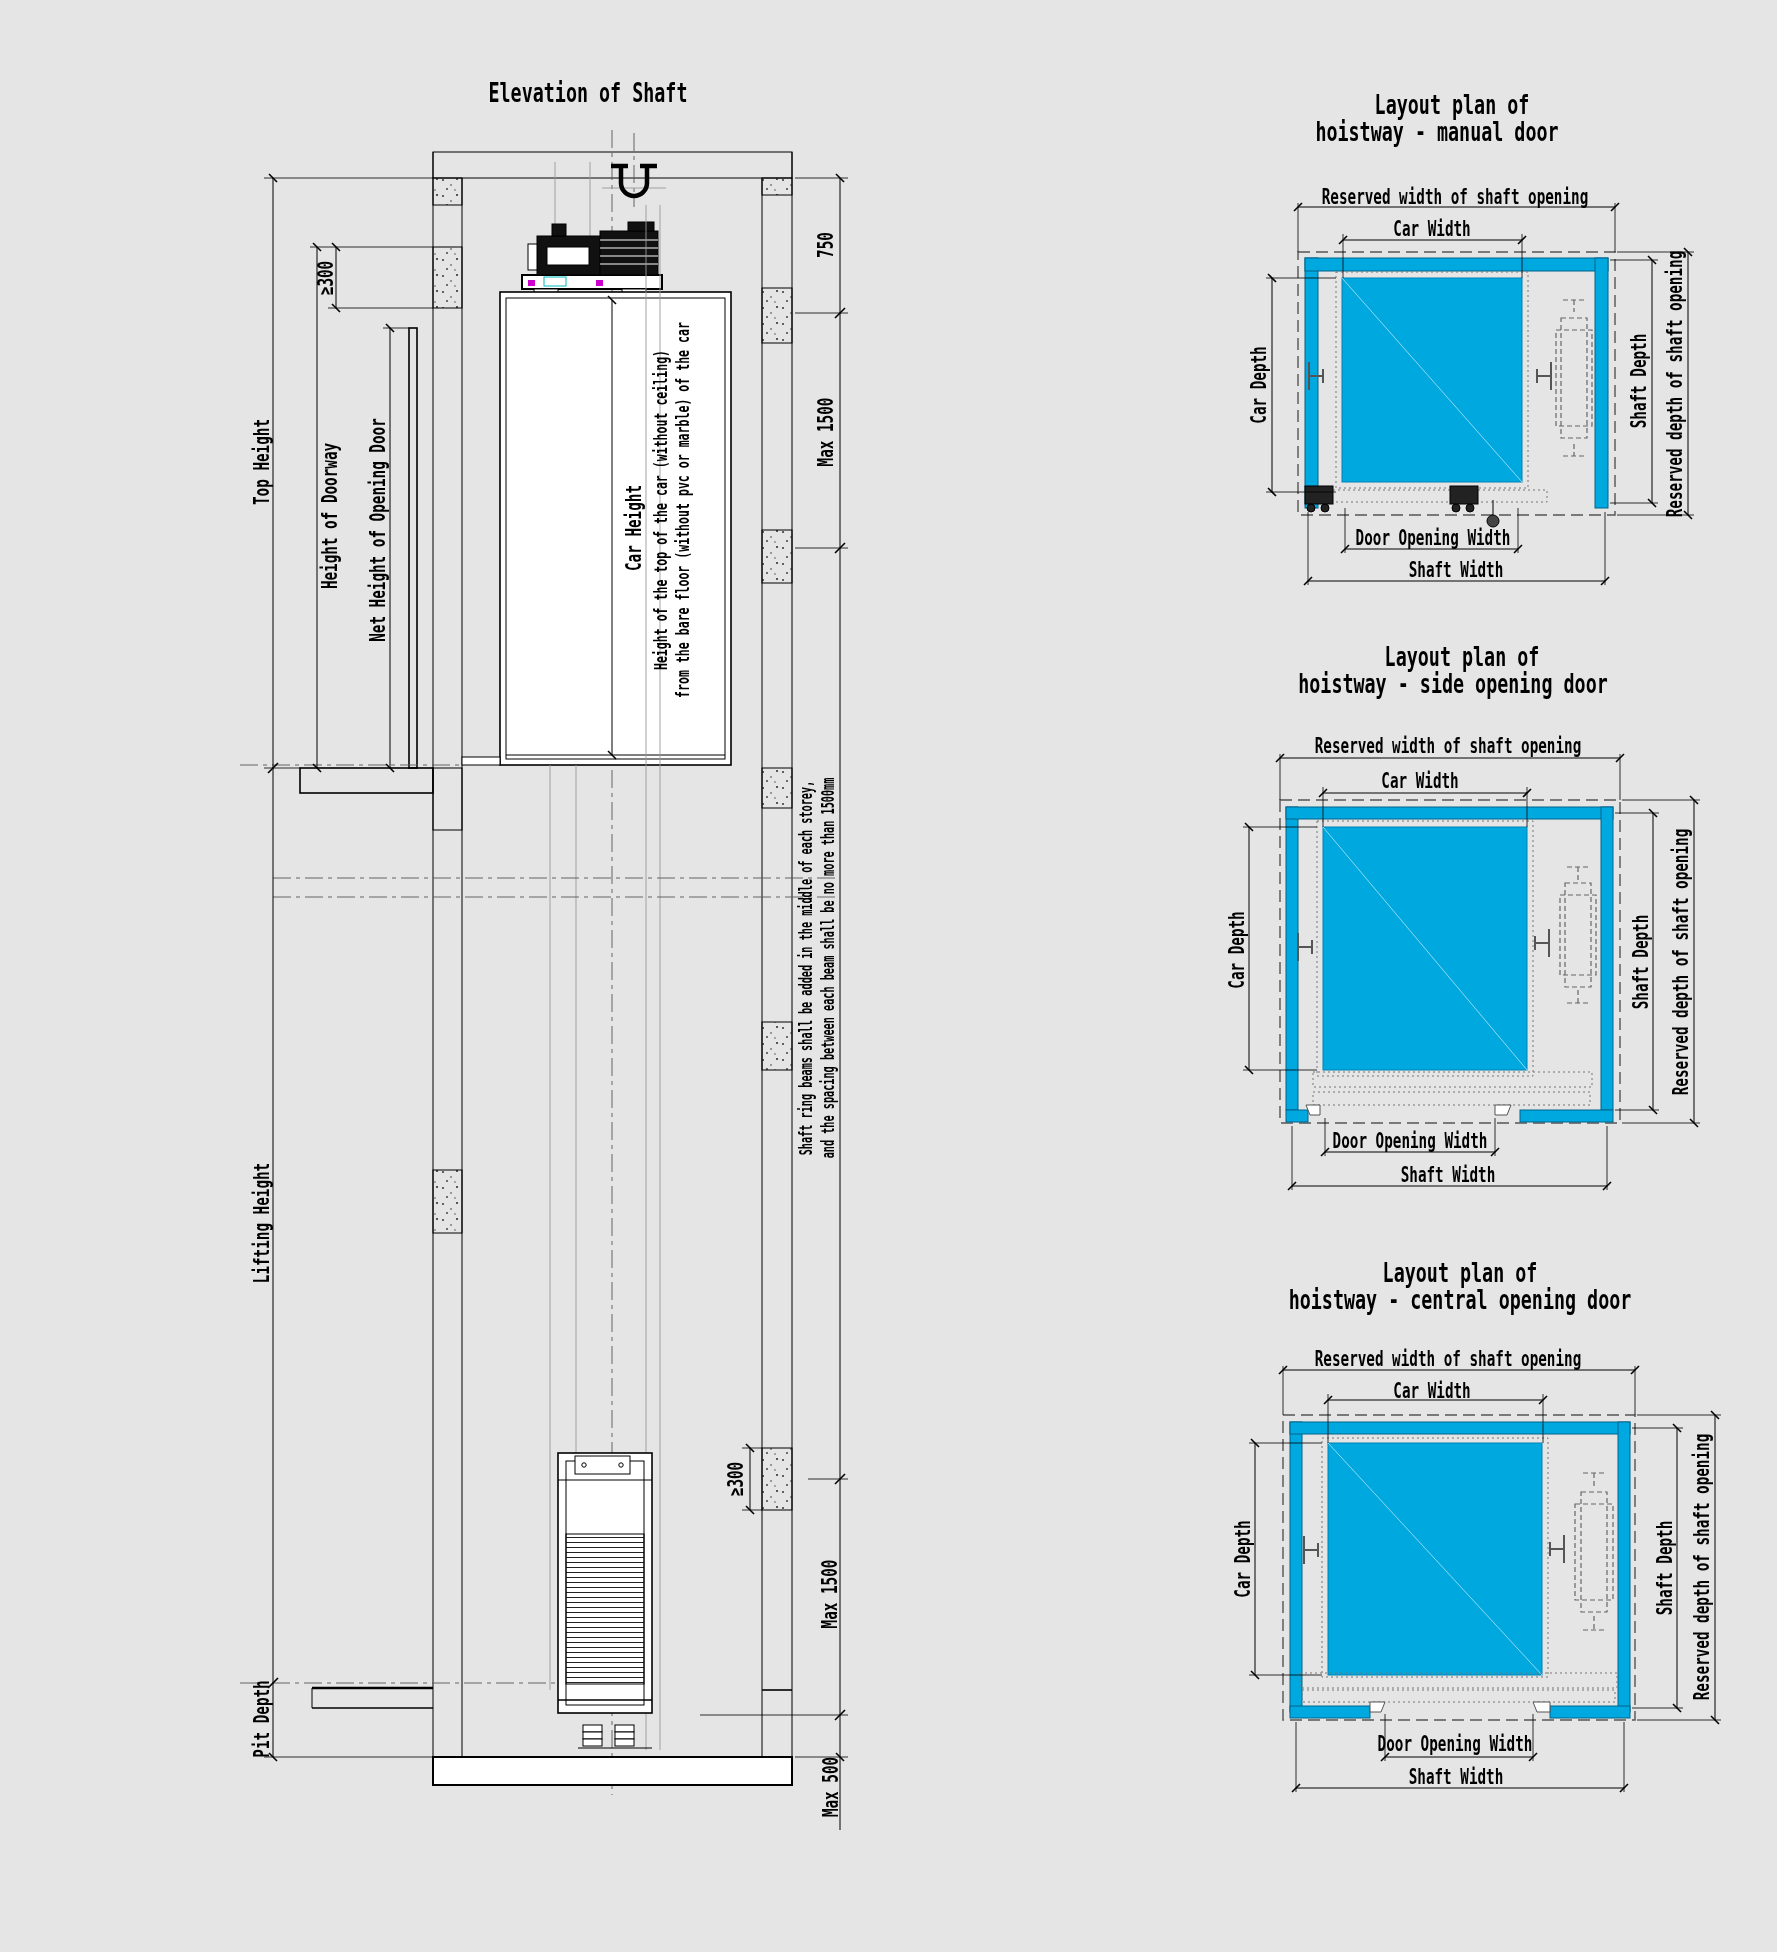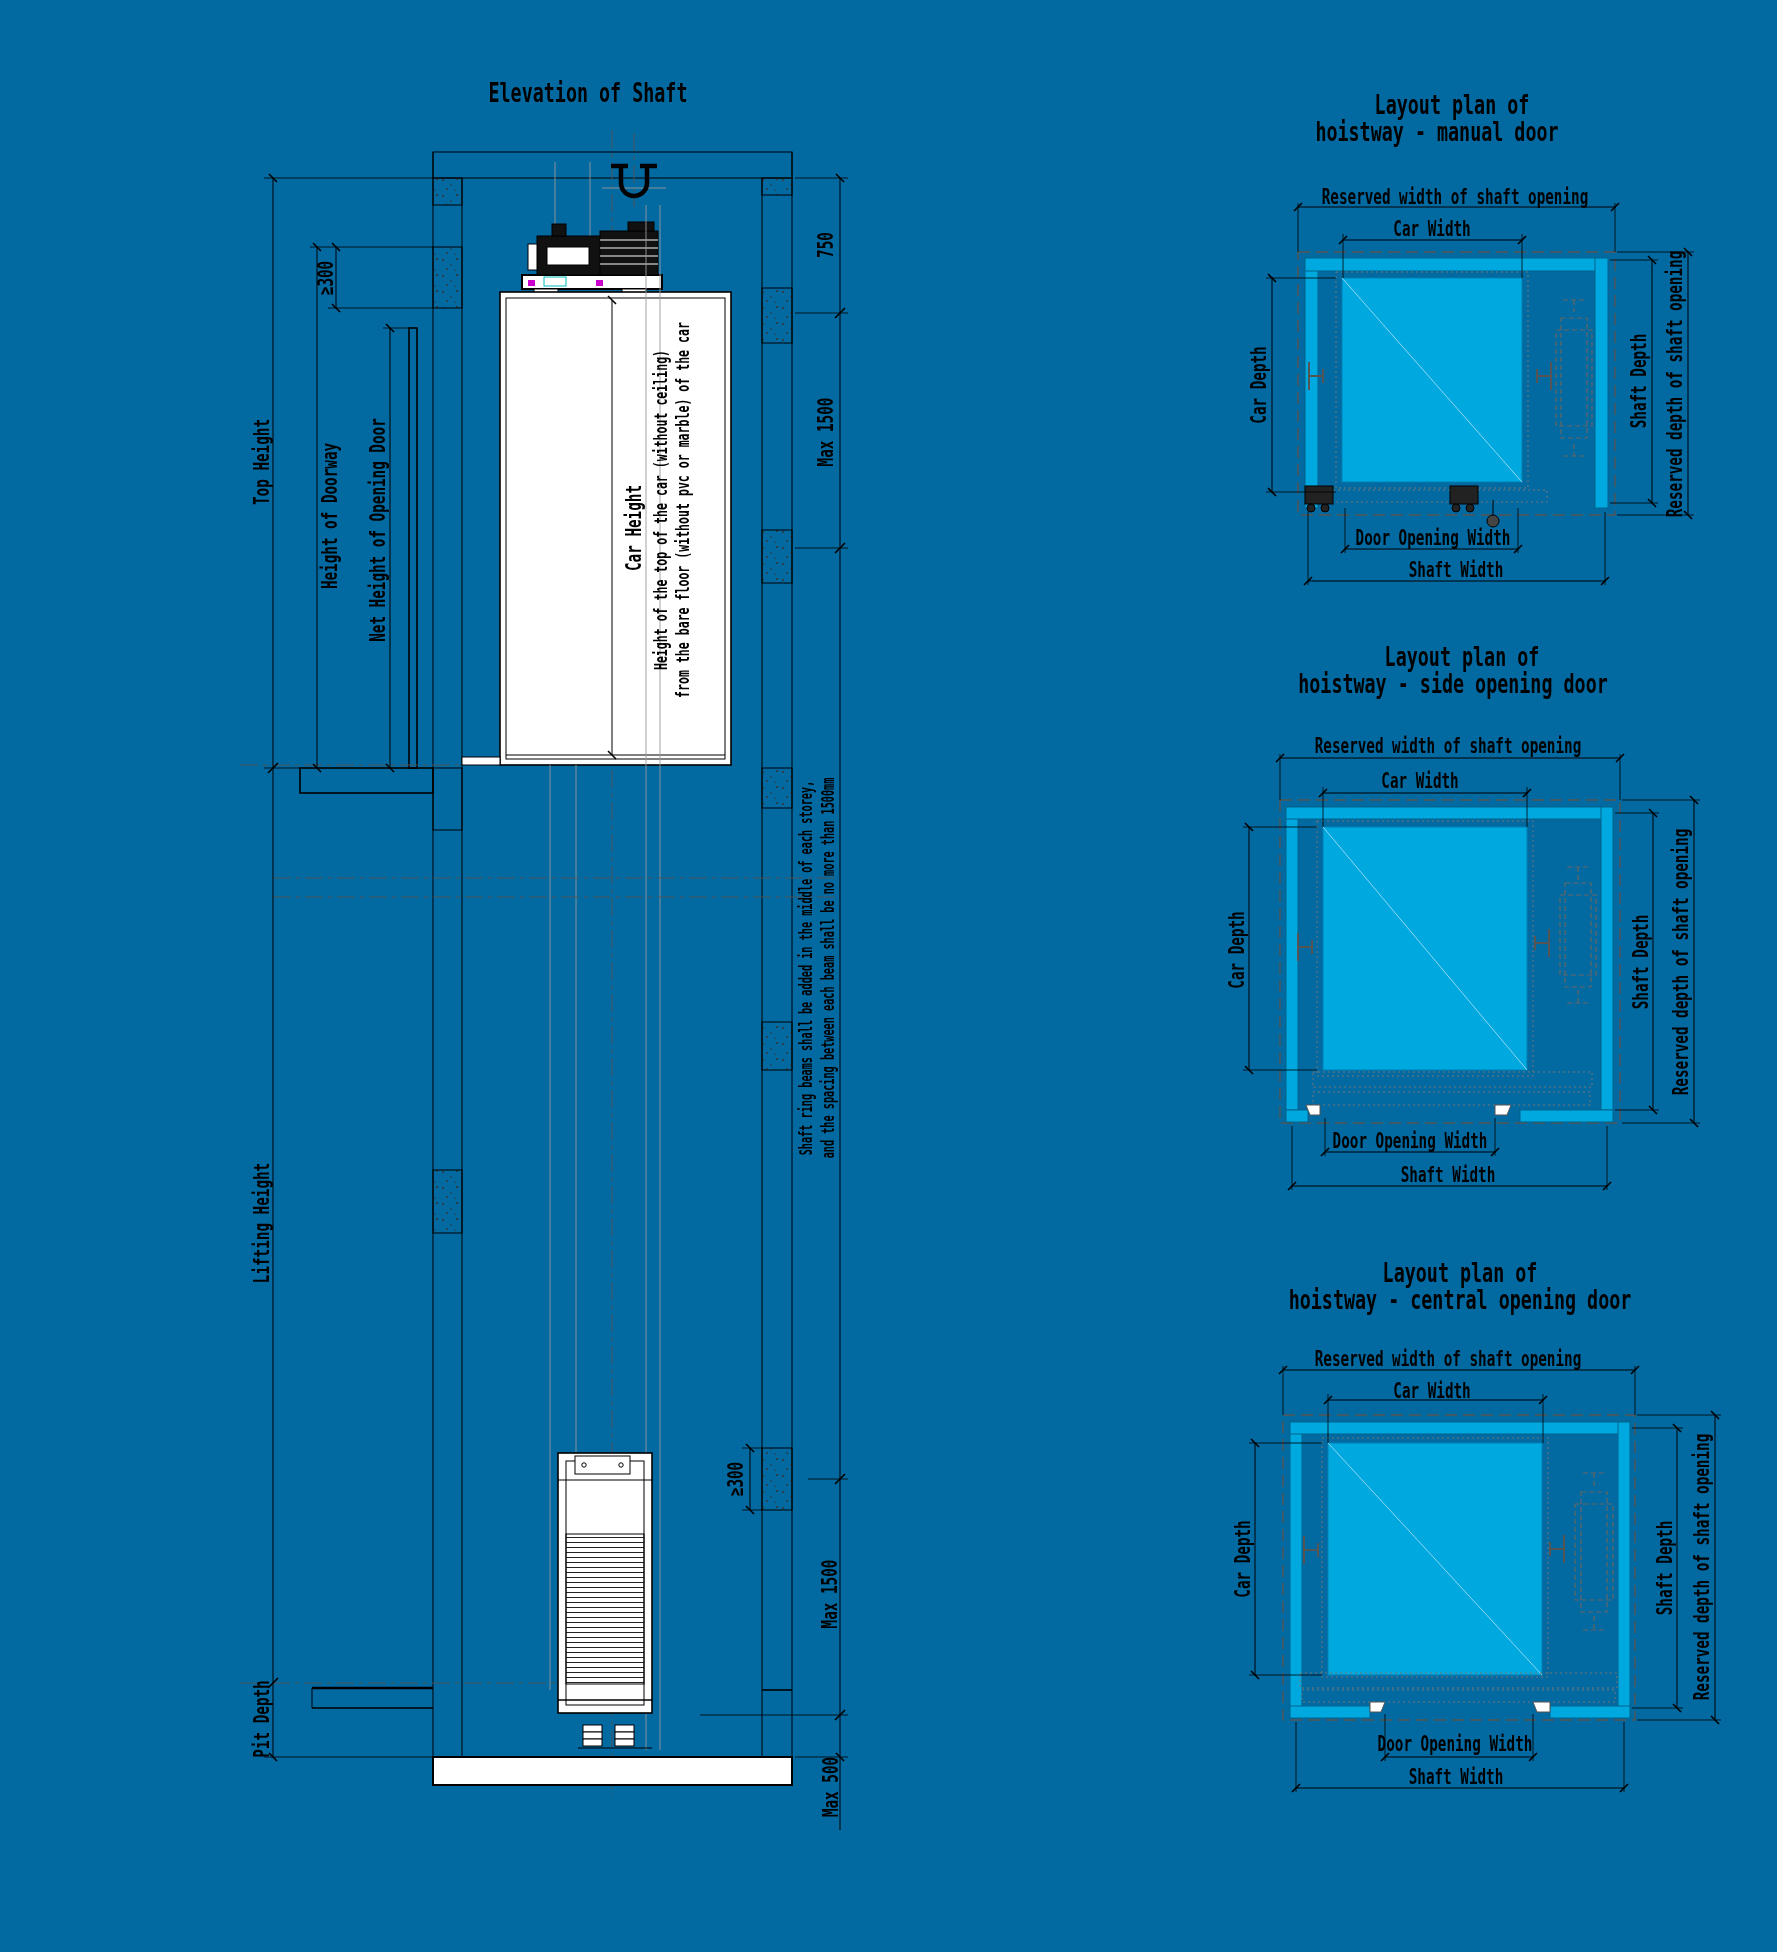--- a/index.html
+++ b/index.html
@@ -1,16 +1,16 @@
 <!DOCTYPE html>
 <html><head>
 <meta charset="utf-8">
 <style>
   html,body{margin:0;padding:0;background:#fff;}
-  #canvas{position:relative;width:1777px;height:1952px;background:#0369a1;overflow:hidden;
+  #canvas{position:relative;width:1777px;height:1952px;background:#e5e5e5;overflow:hidden;
           font-family:"DejaVu Sans Mono","Liberation Mono",monospace;text-align:right;}
   #canvas svg{position:absolute;left:0;top:0;}
   .t{position:absolute;font-weight:bold;white-space:nowrap;color:#000;line-height:1;}
   .h{transform:translate(-50%,-50%) scaleX(.68);}
   .v{transform:translate(-50%,-50%) rotate(-90deg) scaleX(.68);}
   .v6{transform:translate(-50%,-50%) rotate(-90deg) scaleX(.6);}
   .f27{font-size:27px;}
   .f21{font-size:21px;}
   .f17{font-size:17px;}
   

